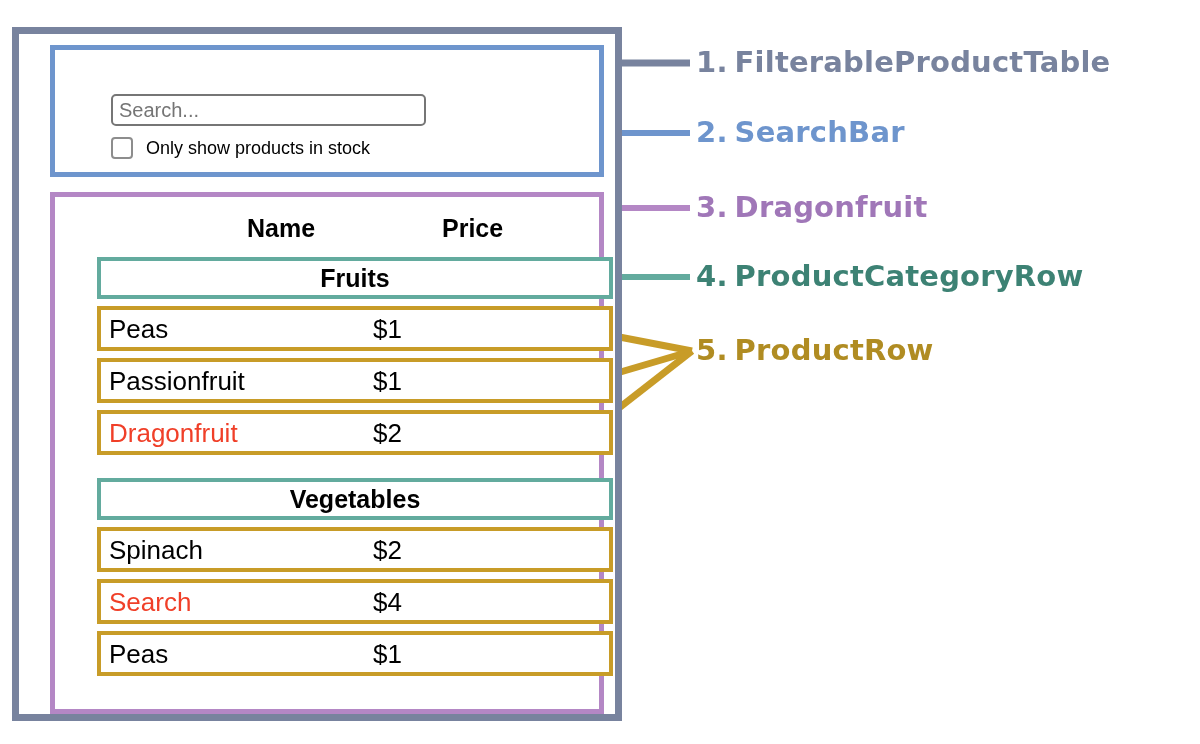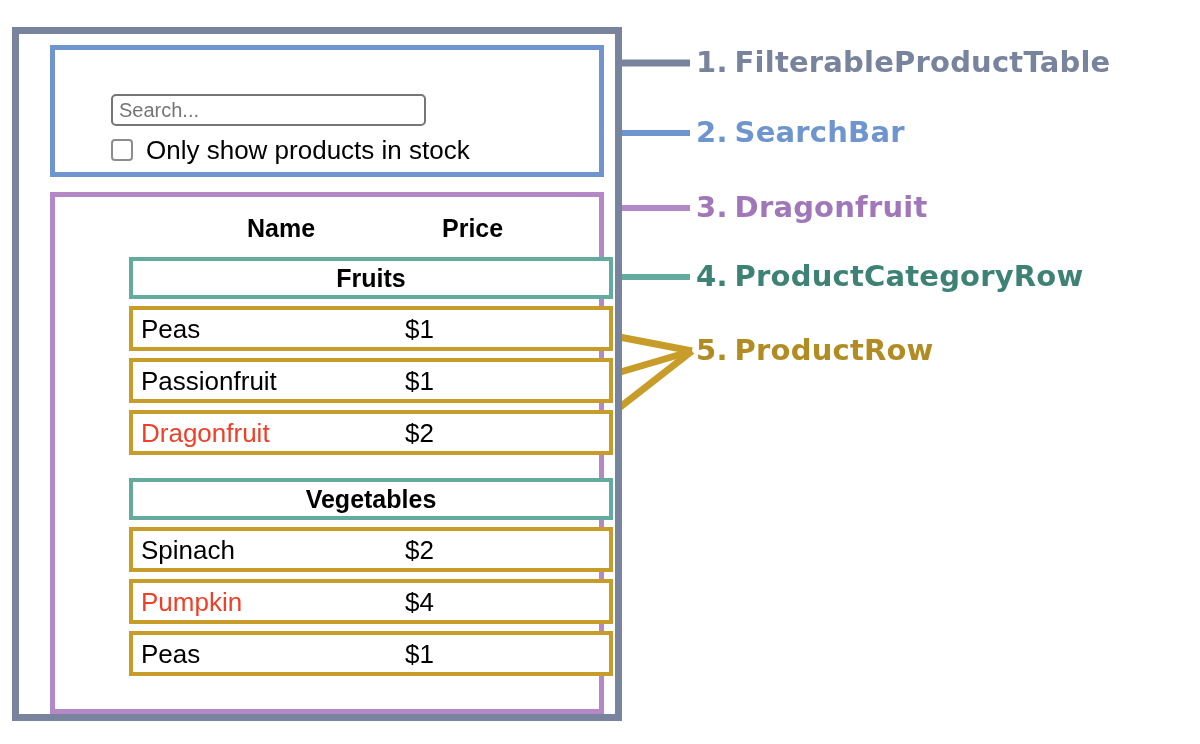--- a/index.html
+++ b/index.html
@@ -76,21 +76,21 @@
     width: 22px;
     height: 22px;
     border: 2px solid #8d8d8d;
     border-radius: 4px;
     background: #ffffff;
     box-sizing: border-box;
     flex: 0 0 auto;
   }
   .checkbox-label {
     font-family: "Liberation Sans", sans-serif;
-    font-size: 26px;
+    font-size: 18px;
     color: #000000;
     white-space: nowrap;
     line-height: 1;
   }
 
   
   .producttable-box {
     position: absolute;
     left: 31px;
     top: 158px;
@@ -119,21 +119,21 @@
     top: 0;
     font-family: "Liberation Sans", sans-serif;
     font-size: 25px;
     font-weight: bold;
     color: #000000;
     line-height: 34px;
   }
   .header-name { left: 150px; }
   .header-price { left: 345px; }
 
-  .category-block { margin-top: 4px; margin-left: 32px; }
+  .category-block { margin-top: 4px; }
   .category-block.second { margin-top: 23px; }
 
   .category-row {
     position: relative;
     height: 42px;
     border: 4px solid #63ab9e;
     box-sizing: border-box;
     background: #ffffff;
     display: flex;
     align-items: center;
@@ -257,21 +257,21 @@
         <div class="category-row">
           <span class="cat-label">Vegetables</span>
         </div>
 
         <div class="product-row">
           <span class="pname">Spinach</span>
           <span class="pprice">$2</span>
         </div>
 
         <div class="product-row">
-          <span class="pname out-of-stock">Pumpkin</span>
+          <span class="pname out-of-stock">Search</span>
           <span class="pprice">$4</span>
         </div>
 
         <div class="product-row">
           <span class="pname">Peas</span>
           <span class="pprice">$1</span>
         </div>
       </div>
 
     </div>

